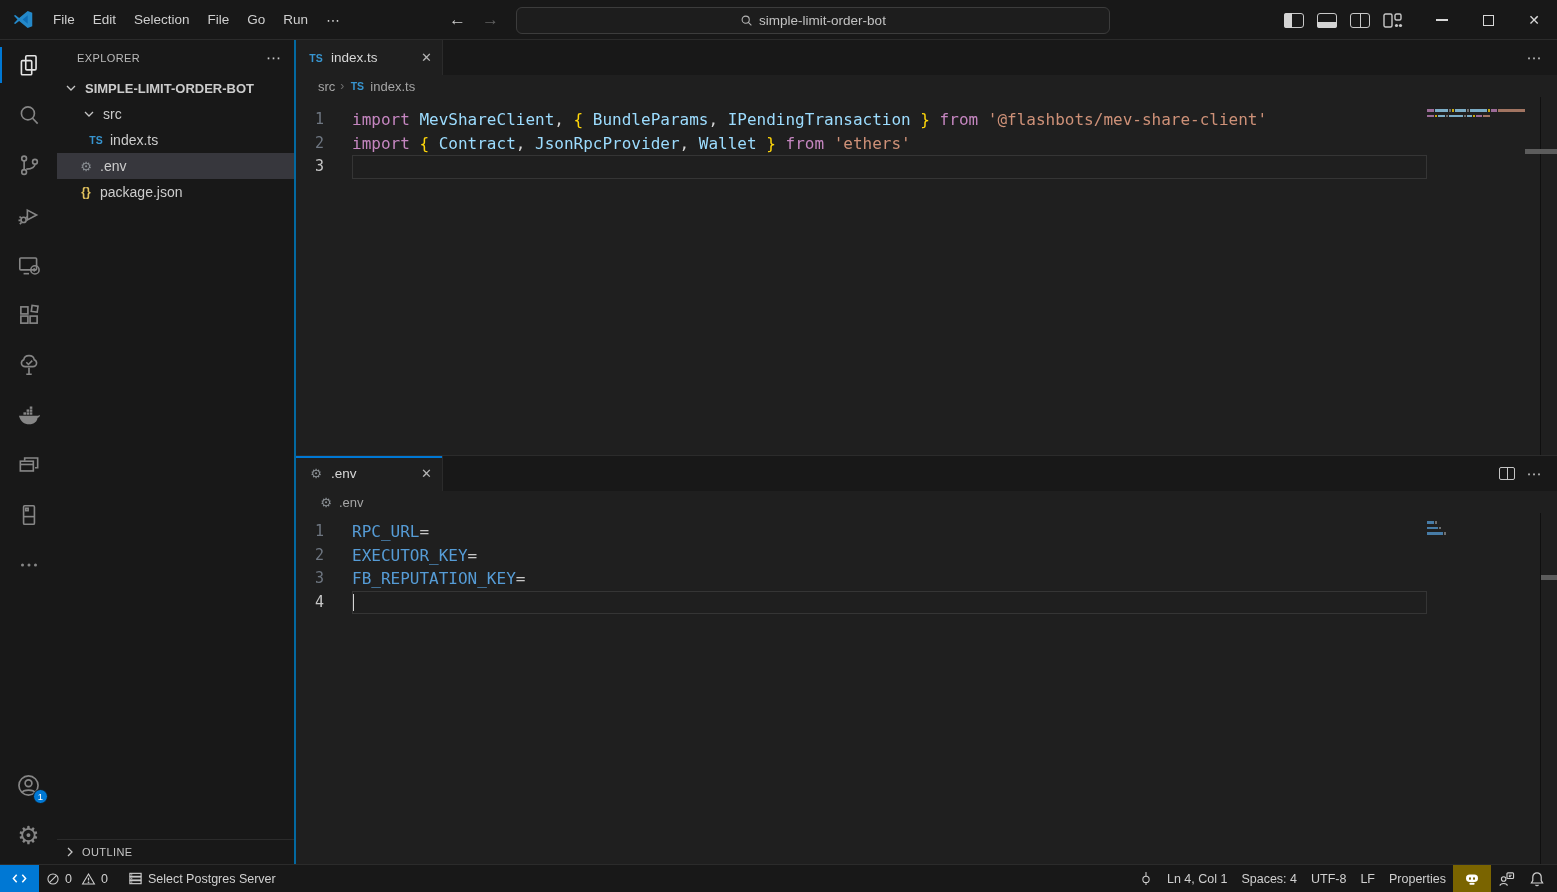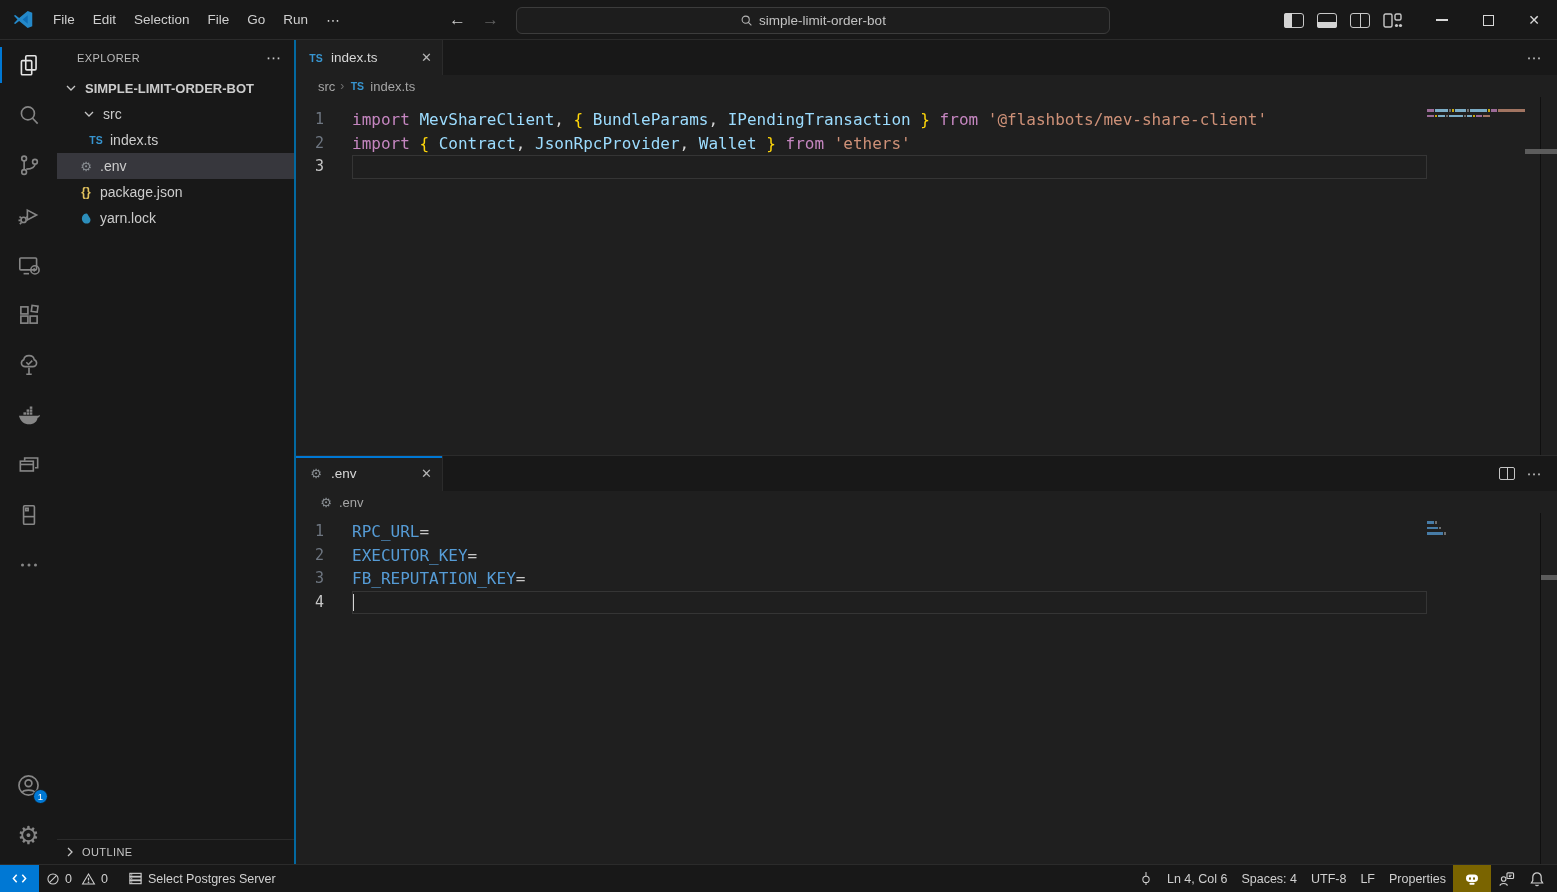--- a/index.html
+++ b/index.html
@@ -299,28 +299,20 @@
             <span class="fi fi-ts">TS</span>
             <span class="tlabel">index.ts</span>
           </div>
           <div class="trow sel" style="padding-left: 21px;">
             <span class="fi fi-gear">⚙</span>
             <span class="tlabel">.env</span>
           </div>
           <div class="trow" style="padding-left: 21px;">
             <span class="fi fi-json">{}</span>
             <span class="tlabel">package.json</span>
-          </div>
-          <div class="trow" style="padding-left: 21px;">
-            <span class="fi">
-              <svg width="12" height="13" viewBox="0 0 16 16">
-                <path fill="#2c8ebb" d="M8.2 1.2c-3.6.3-5.7 3.4-5.7 6.8 0 3.7 2.5 6.8 6.2 6.8 2.9 0 5.3-2 5.3-4.9 0-1.9-1-3-1.9-4.4C11 3.7 10.2 1 8.2 1.2z"></path>
-              </svg>
-            </span>
-            <span class="tlabel">yarn.lock</span>
           </div>
         </div>
       <div class="sbspace"></div>
       <div class="sbsection">
         <span class="tchev">
             <svg width="16" height="16" viewBox="0 0 16 16">
               <path d="M6 4l4 4-4 4" stroke="#c5c5c5" fill="none" stroke-width="1.3"></path>
             </svg>
           </span>
         <span>OUTLINE</span>
@@ -456,21 +448,21 @@
 
     <div class="sbright">
       <div class="sbi">
         <svg width="14" height="17" viewBox="0 0 16 18">
             <path d="M8 1.5v5"></path>
             <circle cx="8" cy="10" r="3.6"></circle>
             <path d="M8 13.6v2.9"></path>
           </svg>
       </div>
       <div class="sbi">
-          <span>Ln 4, Col 6</span>
+          <span>Ln 4, Col 1</span>
         </div>
       <div class="sbi">
           <span>Spaces: 4</span>
         </div>
       <div class="sbi">
           <span>UTF-8</span>
         </div>
       <div class="sbi">
           <span>LF</span>
         </div>

